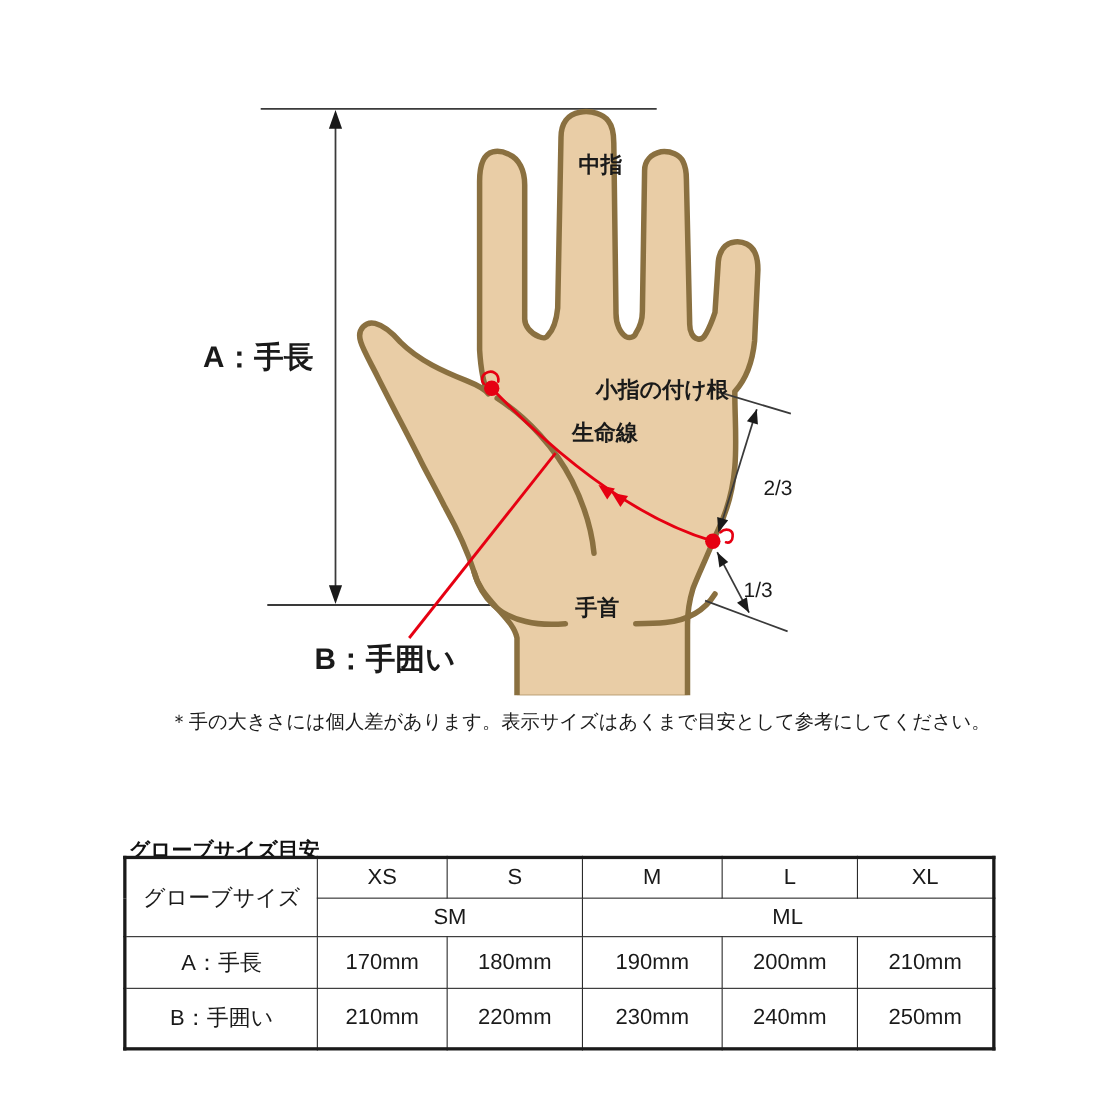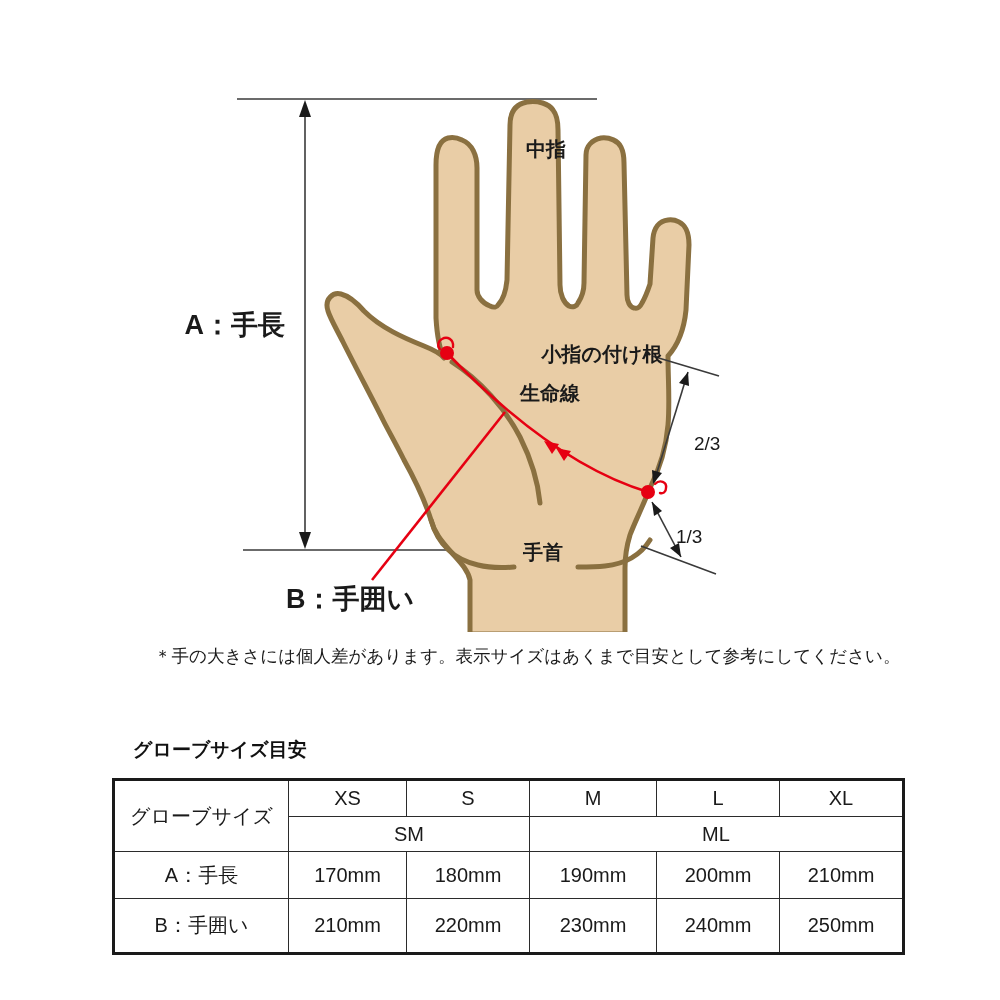--- a/index.html
+++ b/index.html
@@ -1,21 +1,21 @@
 <!DOCTYPE html>
 <html><head>
 <meta charset="utf-8">
 <style>
   html,body{margin:0;padding:0;background:#ffffff;}
   body{font-family:"Liberation Sans","DejaVu Sans",sans-serif;color:#1a1a1a;}
   .page{position:relative;width:1000px;height:1000px;background:#fff;overflow:hidden;}
   .diagram-svg{position:absolute;left:0;top:0;}
   .notes{position:absolute;left:117px;top:639px;width:860px;margin-left:37px;}
   .note-line{font-size:17.5px;line-height:35px;color:#1a1a1a;letter-spacing:0px;white-space:nowrap;}
-  .table-title{position:absolute;left:117px;top:737px;font-size:19px;font-weight:bold;color:#111;margin-left:16px;}
+  .table-title{position:absolute;left:117px;top:760px;font-size:19px;font-weight:bold;color:#111;}
   .size-table{position:absolute;left:112px;top:778px;border-collapse:collapse;table-layout:fixed;
               border:3px solid #1a1a1a;}
   .size-table td{border:1.6px solid #2b2b2b;text-align:center;vertical-align:middle;
                  font-size:20px;color:#1a1a1a;padding:0;background:#fff;}
   .hrow1 td{height:35px;}
   .hrow2 td{height:34px;}
   .drow1 td{height:46px;}
   .drow2 td{height:53px;}
   svg text{font-family:"Liberation Sans","DejaVu Sans",sans-serif;}
 </style>

